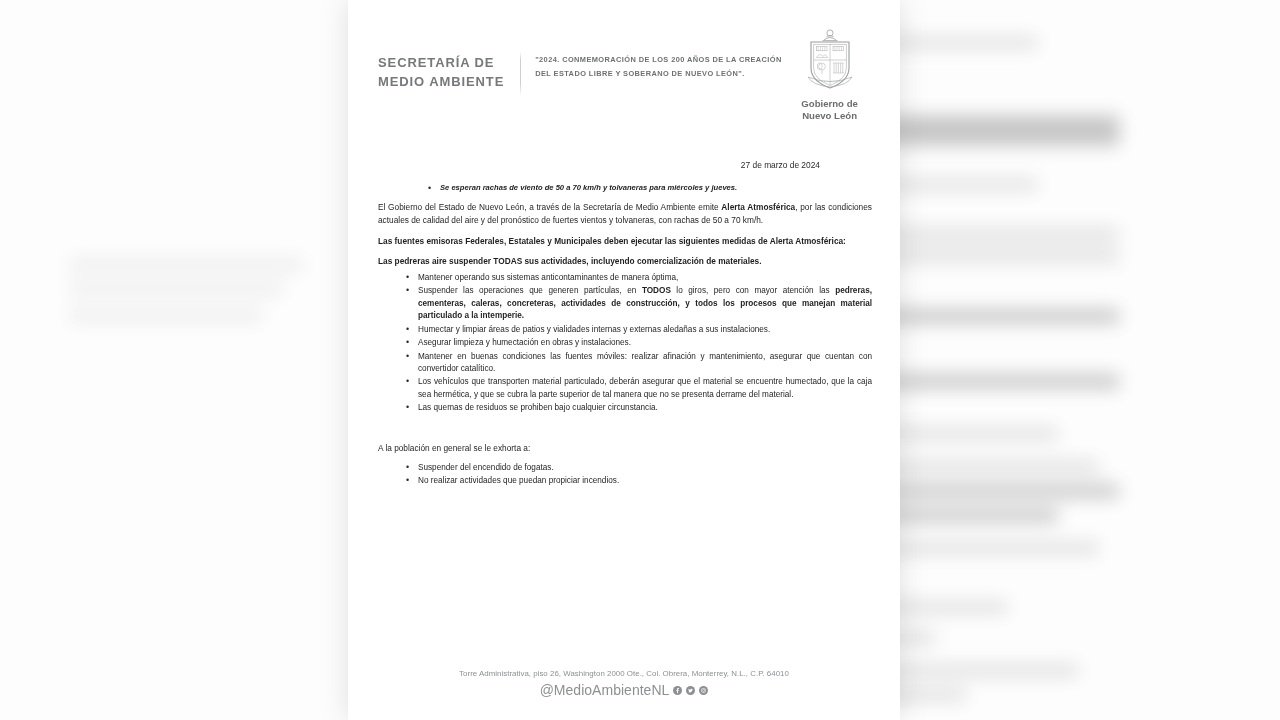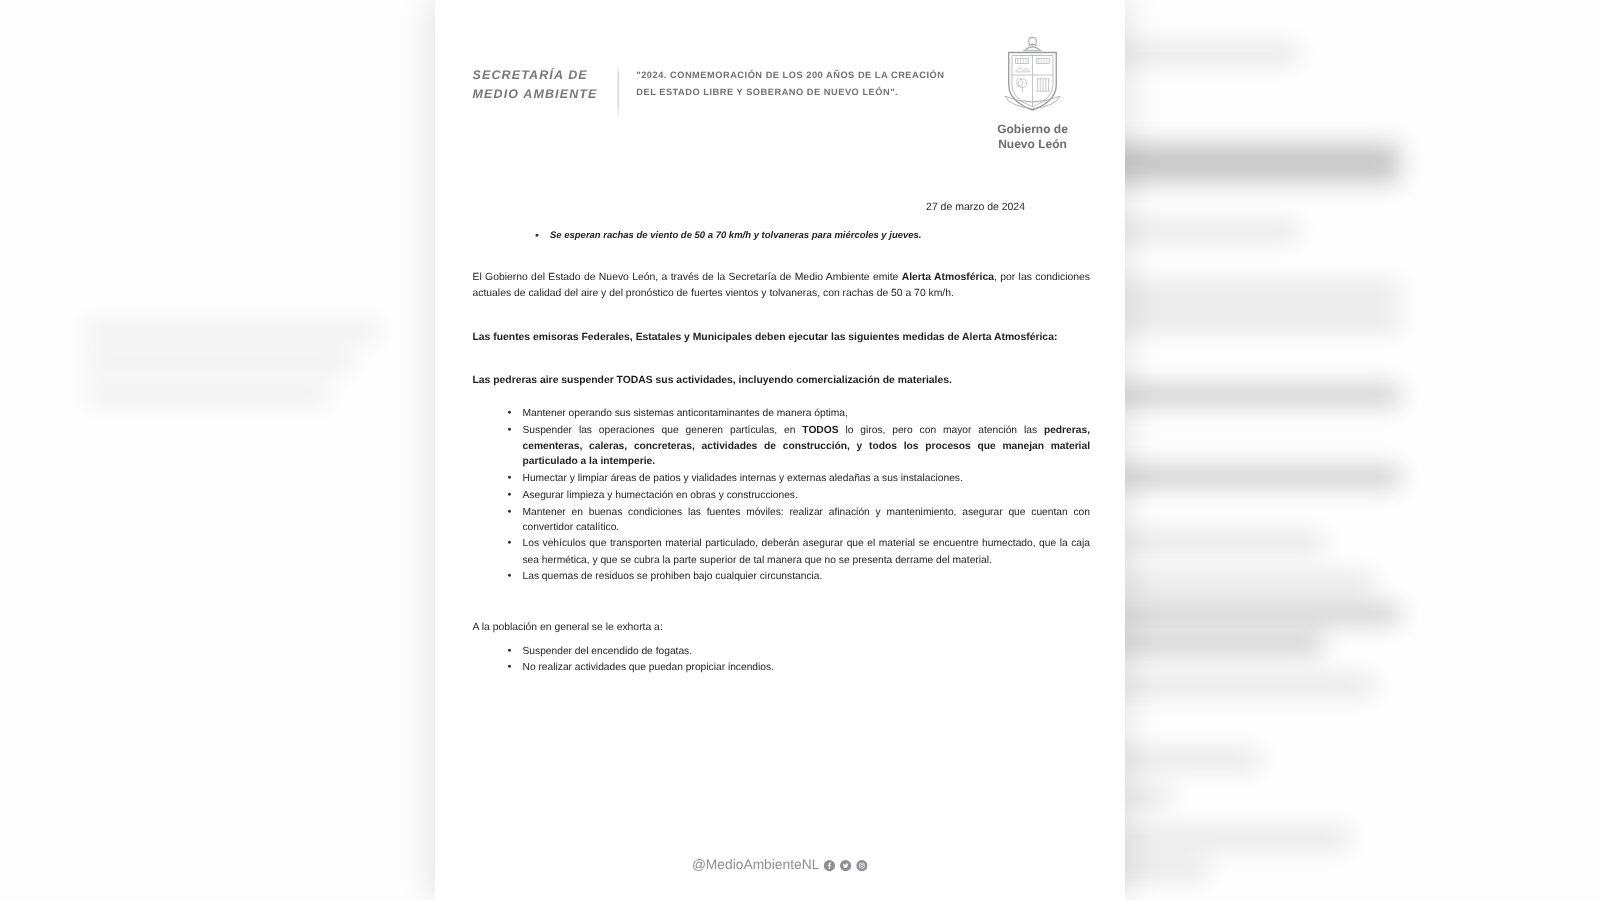--- a/index.html
+++ b/index.html
@@ -75,28 +75,27 @@
   }
 
   
   .doc-header {
     display: flex;
     align-items: flex-start;
     padding: 26px 26px 0 30px;
     height: 128px;
   }
   .sec-logo {
-    font-size: 10px;
+    font-size: 13px;
     font-weight: bold;
     letter-spacing: .9px;
     line-height: 1.45;
     color: #77787b;
     padding-top: 28px;
     white-space: nowrap;
-    font-style: italic;
   }
   .hdr-divider {
     width: 1px;
     align-self: stretch;
     margin: 26px 14px 0 16px;
     background: linear-gradient(to bottom, rgba(200,204,210,0) 0%, #ccd0d6 18%, #ccd0d6 72%, rgba(200,204,210,0) 100%);
     height: 44px;
   }
   .commemo {
     font-size: 7.4px;
@@ -168,27 +167,27 @@
     color: #232323;
     line-height: 1.4;
   }
   .subtitle-list li::before { font-style: normal; font-weight: normal; }
 
   .p {
     font-size: 8.3px;
     line-height: 1.63;
     text-align: justify;
     color: #1f1f1f;
-    margin-top: 21px;
+    margin-top: 7px;
   }
   .p.bold { font-weight: bold; }
   .p b { font-weight: bold; }
 
   .measures {
-    margin-top: 14px;
+    margin-top: 3px;
     padding-left: 26px;
   }
   .measures li {
     font-size: 8.2px;
     line-height: 1.52;
     text-align: justify;
     color: #1f1f1f;
     padding-left: 14px;
     margin-bottom: 1px;
   }
@@ -218,21 +217,21 @@
     bottom: 22px;
     text-align: center;
     color: #8d8f92;
   }
   .addr {
     font-size: 7.9px;
     letter-spacing: .02px;
   }
   .social-row {
     margin-top: 4px;
-    font-size: 11px;
+    font-size: 14px;
     display: flex;
     align-items: center;
     justify-content: center;
     gap: 4px;
     text-align: center;
   }
   .handle { letter-spacing: .02px; }
   .sicon { display: inline-block; line-height: 0; }
 </style>
 </head>
@@ -342,35 +341,36 @@
         <p class="p"><span>El Gobierno del Estado de Nuevo León, a través de la Secretaría de Medio Ambiente emite </span><b>Alerta Atmosférica</b><span>, por las condiciones actuales de calidad del aire y del pronóstico de fuertes vientos y tolvaneras, con rachas de 50 a 70 km/h.</span></p>
 
         <p class="p bold">Las fuentes emisoras Federales, Estatales y Municipales deben ejecutar las siguientes medidas de Alerta Atmosférica:</p>
 
         <p class="p bold">Las pedreras aire suspender TODAS sus actividades, incluyendo comercialización de materiales.</p>
 
         <ul class="measures">
           <li><span>Mantener operando sus sistemas anticontaminantes de manera óptima,</span></li>
           <li><span>Suspender las operaciones que generen partículas, en </span><b>TODOS</b><span> lo giros,  pero con mayor atención las </span><b>pedreras, cementeras, caleras, concreteras, actividades de construcción, y todos los procesos que manejan material particulado a la intemperie.</b></li>
           <li><span>Humectar y limpiar áreas de patios y vialidades internas y externas aledañas a sus instalaciones.</span></li>
-          <li><span>Asegurar limpieza y humectación en obras y construcciones.</span></li>
+          <li><span>Asegurar limpieza y humectación en obras y instalaciones.</span></li>
           <li><span>Mantener en buenas  condiciones las fuentes móviles: realizar afinación y mantenimiento, asegurar que cuentan con convertidor catalítico.</span></li>
           <li><span>Los vehículos que transporten material particulado, deberán asegurar que el material se encuentre humectado, que la caja sea hermética, y que se cubra la parte superior de tal manera que no se presenta derrame del material.</span></li>
           <li><span>Las quemas de residuos se prohiben bajo cualquier circunstancia.</span></li>
         </ul>
 
         <p class="exhorta-p">A la población en general se le exhorta a:</p>
 
         <ul class="public-list">
           <li>Suspender del encendido de fogatas.</li>
           <li>No realizar actividades que puedan propiciar incendios.</li>
         </ul>
       </div>
 
       <div class="doc-footer">
+        <div class="addr">Torre Administrativa, piso 26, Washington 2000 Ote., Col. Obrera, Monterrey, N.L., C.P. 64010</div>
         <div class="social-row">
           <span class="handle">@MedioAmbienteNL</span>
           <span class="sicon">
             <svg width="9" height="9" viewBox="0 0 24 24">
                 <circle cx="12" cy="12" r="12" fill="#8d8f92"></circle>
                 <path d="M13.4 19v-6.2h2.1l.31-2.4h-2.41V8.86c0-.7.2-1.17 1.2-1.17h1.28V5.54c-.22-.03-.98-.1-1.87-.1-1.85 0-3.11 1.13-3.11 3.2v1.76H8.78v2.4h2.12V19z" fill="#ffffff"></path>
               </svg>
           </span>
           <span class="sicon">
             <svg width="9" height="9" viewBox="0 0 24 24">

